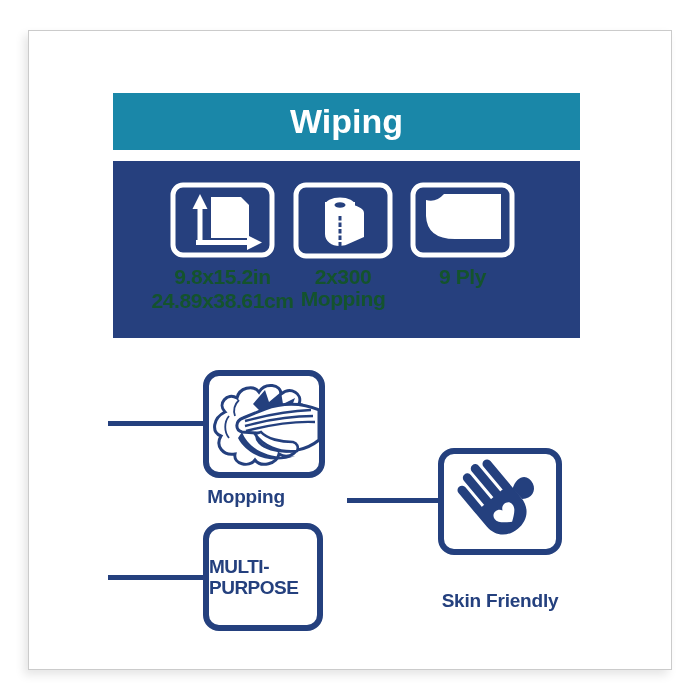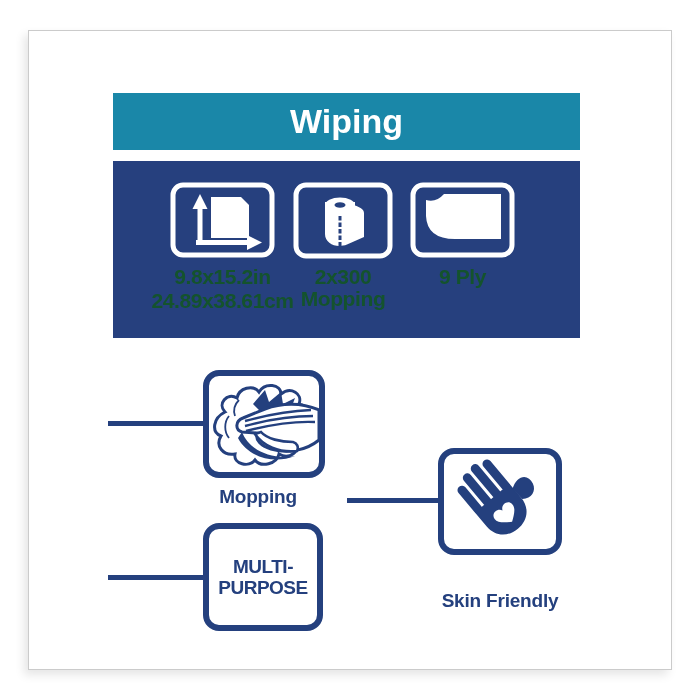--- a/index.html
+++ b/index.html
@@ -9,21 +9,21 @@
   .frame{left:28px;top:30px;width:642px;height:638px;background:#ffffff;
          border:1px solid #cbcbcb;box-shadow:-4px 5px 9px rgba(0,0,0,0.10);}
   .teal-bar{left:113px;top:93px;width:467px;height:57px;background:#1a87a8;
             display:flex;align-items:center;justify-content:center;}
   .teal-bar .title{color:#ffffff;font-size:34px;font-weight:bold;letter-spacing:0px;}
   .navy-panel{left:113px;top:161px;width:467px;height:177px;background:#26407e;}
   .spec-label{color:#14532d;font-weight:bold;font-size:21px;letter-spacing:-0.4px;
               text-align:center;line-height:22px;}
   .feature-box{box-sizing:border-box;background:#ffffff;border:6px solid #24407e;border-radius:16px;}
   .feature-label{color:#24407e;font-weight:bold;font-size:19px;text-align:center;letter-spacing:-0.2px;}
-  .multi-text{width:100%;height:100%;display:flex;flex-direction:column;align-items:center;
+  .multi-text{width:100%;height:100%;display:flex;flex-direction:column;
               justify-content:center;color:#24407e;font-weight:bold;font-size:19px;
               line-height:21px;letter-spacing:-0.5px;}
   .connector{background:#24407e;height:5px;}
   svg{display:block;}
 </style>
 </head>
 <body>
 
 <div class="stage">
   <div class="abs frame"></div>
@@ -79,21 +79,21 @@
       <path d="M44,28 L56,14 L60,26 L72,16 L74,28 L86,22 L80,38 L52,36 Z" fill="#24407e"></path>
       <path d="M33,56 C40,74 62,84 86,80 C64,89 38,80 29,62 Z" fill="#24407e"></path>
       <path d="M110,34 C92,26 72,27 56,33 L34,42 C26,45 26,54 33,56 L48,57 C46,64 52,70 62,73
                C80,78 98,74 110,64 Z" fill="#ffffff" stroke="#24407e" stroke-width="3"></path>
       <path d="M36,45 C58,39 80,35 102,34" fill="none" stroke="#24407e" stroke-width="2.4"></path>
       <path d="M36,50 C58,44 82,40 104,40" fill="none" stroke="#24407e" stroke-width="2.4"></path>
       <path d="M37,55 C60,49 84,45 106,46" fill="none" stroke="#24407e" stroke-width="2.4"></path>
       <path d="M46,58 C54,70 70,77 88,75 C90,71 88,67 84,66 C72,66 58,63 52,56 Z" fill="#ffffff" stroke="#24407e" stroke-width="2.6"></path>
     </svg>
   </div>
-  <div class="abs feature-label" style="left:188px;top:486px;width:140px">Mopping</div>
+  <div class="abs feature-label" style="left:176px;top:486px;width:140px">Mopping</div>
 
   <div class="abs feature-box" style="left:203px;top:523px;width:120px;height:108px">
     <div class="multi-text">
       <span>MULTI-</span>
       <span>PURPOSE</span>
     </div>
   </div>
 
   <div class="abs feature-box" style="left:438px;top:448px;width:124px;height:107px">
     <svg width="112" height="95" viewBox="0 0 112 95">

